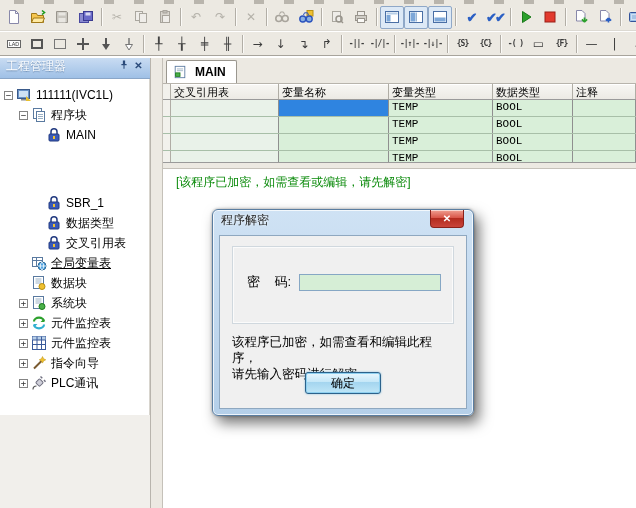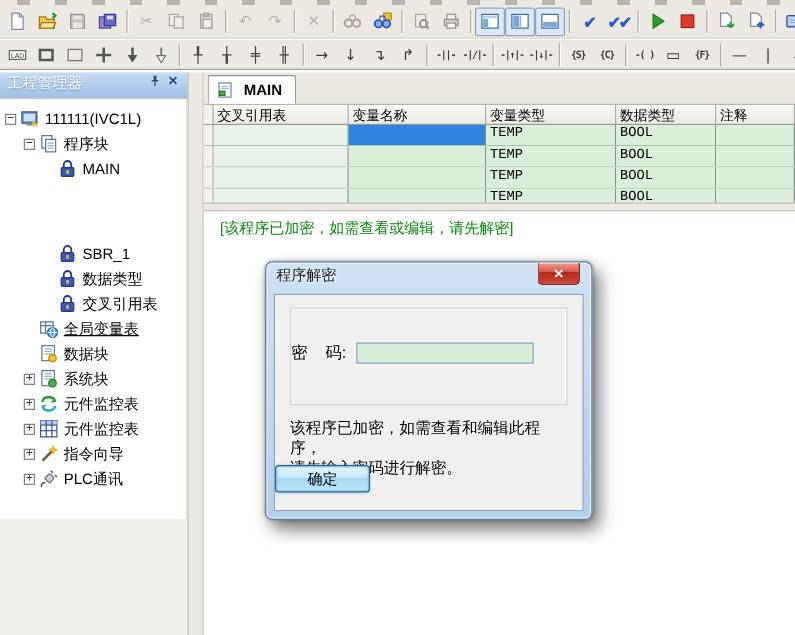--- a/index.html
+++ b/index.html
@@ -75,26 +75,26 @@
   .dlg-title{font-size:12px;color:#1a1a1a;text-shadow:0 0 3px #fff;}
   .dlg-close{position:absolute;top:0px;right:9px;width:34px;height:18px;box-sizing:border-box;
     border:1px solid #8a211a;border-top:none;border-radius:0 0 4px 4px;
     background:linear-gradient(#f0a092,#d9574a 45%,#b22a1d 46%,#c9443a);
     color:#fff;font-size:10px;font-weight:bold;display:flex;align-items:center;justify-content:center;
     box-shadow:inset 0 1px 0 rgba(255,255,255,.6);}
   .dlg-client{position:absolute;left:6px;right:6px;top:25px;bottom:6px;background:#f0f0f0;
     border:1px solid #8fa8c0;box-sizing:border-box;padding:0;}
   .dlg-group{margin:10px 12px 0 12px;height:78px;border:1px solid #d0d8de;box-shadow:inset 0 0 0 1px #fbfbfb;
     box-sizing:border-box;position:relative;}
-  .pw-row{position:absolute;left:0;top:26px;display:flex;align-items:center;}
+  .pw-row{position:absolute;left:14px;top:26px;display:flex;align-items:center;}
   .pw-label{font-size:13px;color:#000;margin-right:8px;white-space:pre;}
   .pw-input{width:142px;height:17px;box-sizing:border-box;border:1px solid #86a7c4;background:#d6eed6;
     font-size:12px;padding:0 3px;outline:none;}
   .dlg-text{margin:10px 12px 0 12px;font-size:12.5px;line-height:16px;color:#000;}
-  .dlg-buttons{position:absolute;left:0;right:0;bottom:14px;display:flex;gap:16px;}
+  .dlg-buttons{position:absolute;left:0;right:0;bottom:14px;display:flex;justify-content:center;gap:16px;}
   .btn{height:22px;font-size:12px;box-sizing:border-box;display:flex;align-items:center;justify-content:center;border-radius:3px;}
   .btn.default{width:76px;border:1px solid #2c628b;background:linear-gradient(#e9f6fd,#c4e7f8 45%,#a4d5ef 46%,#bfe6f7);
     box-shadow:inset 0 0 0 1px #8ed0f0, 0 0 2px #7ab8d8;}
   .btn.normal{width:64px;border:1px solid #8e8f8f;background:linear-gradient(#f6f6f6,#ebebeb 45%,#d9d9d9 46%,#cfcfcf);}
 </style>
 </head>
 <body>
 
 <div class="screen">
 

